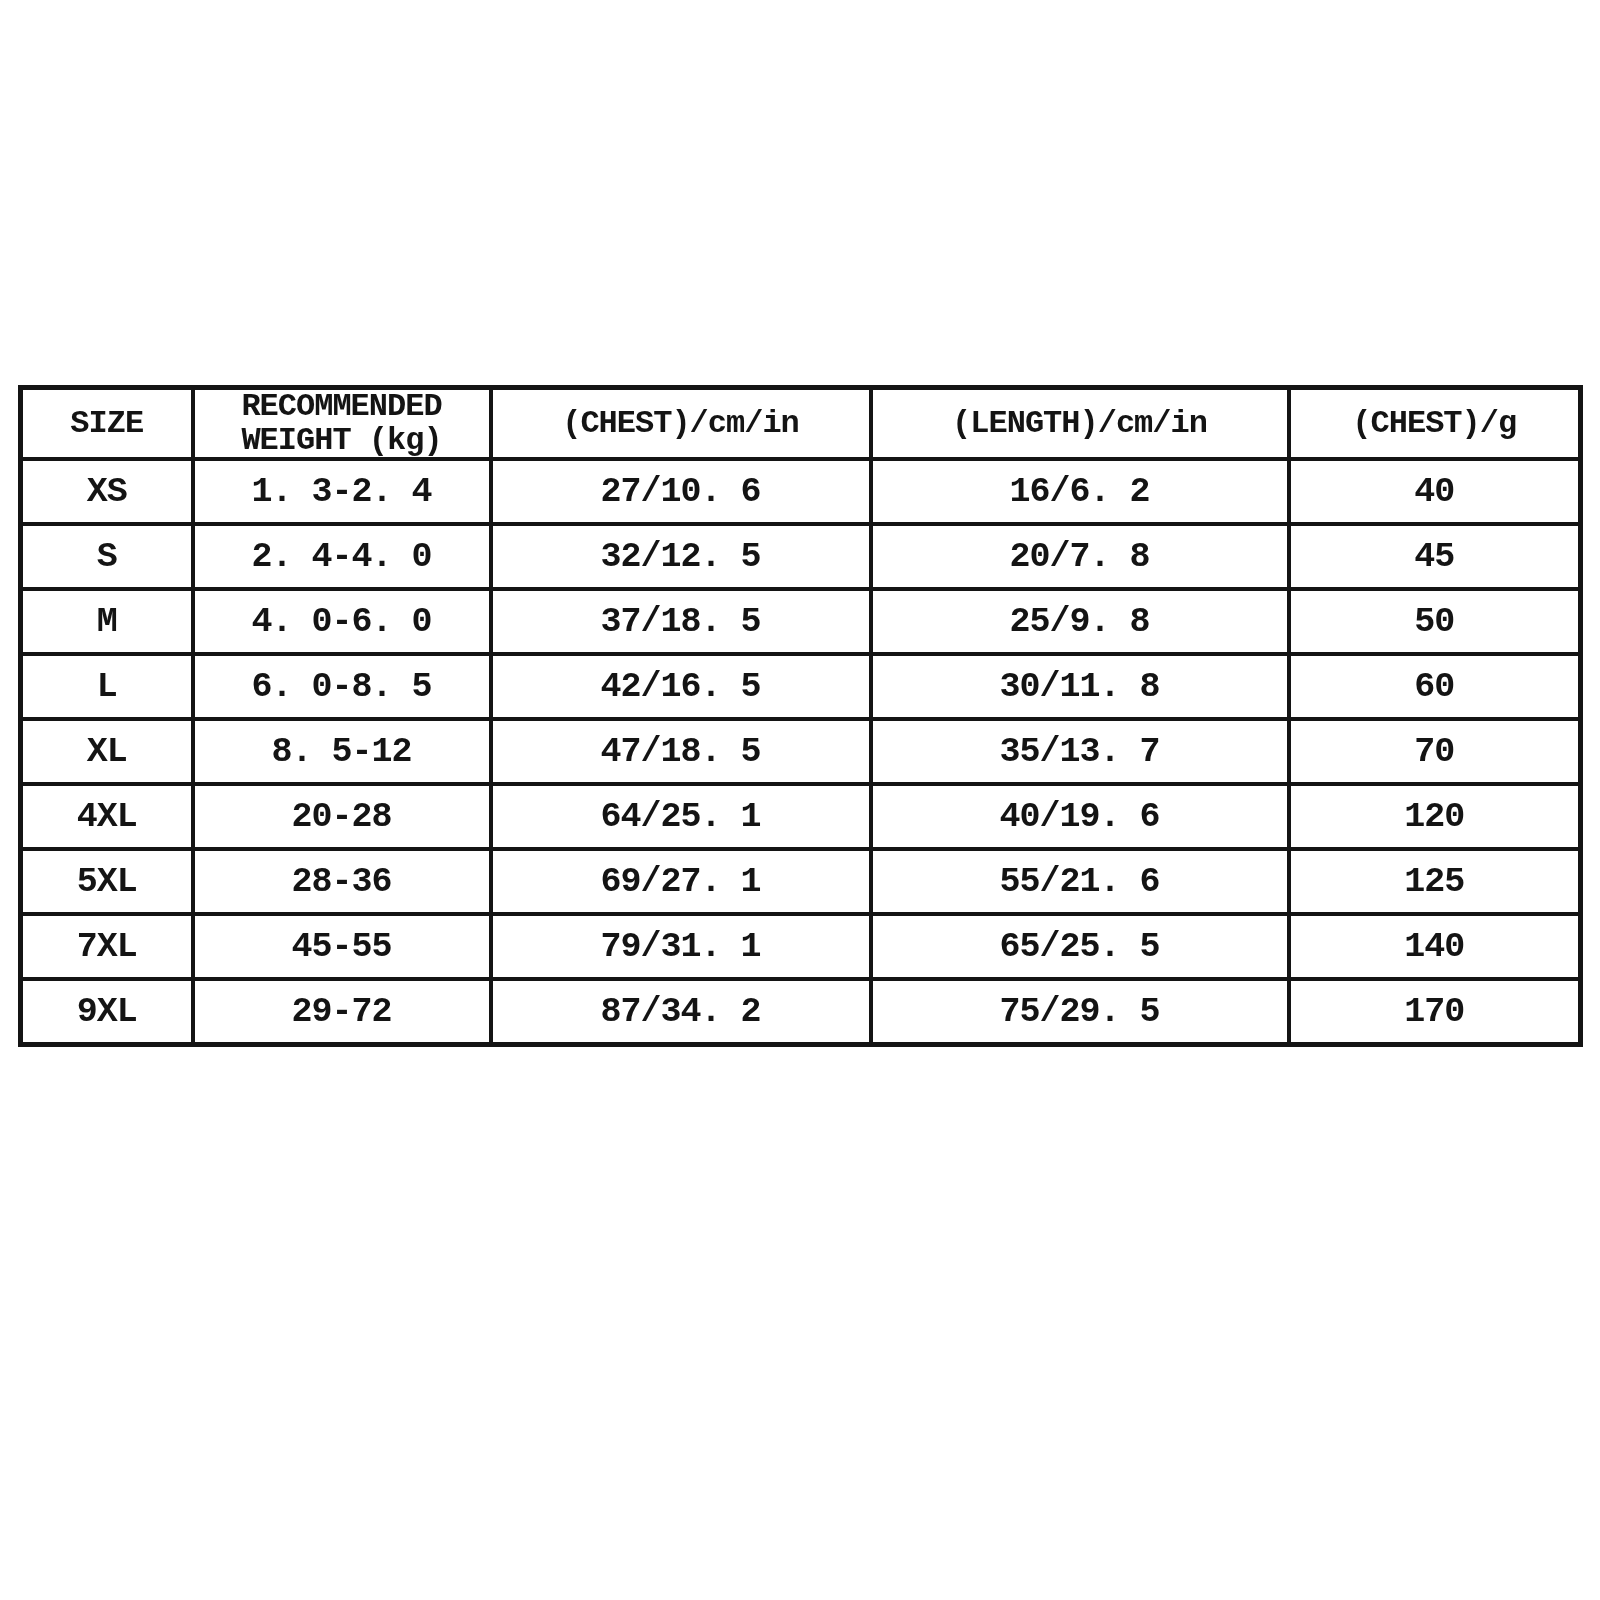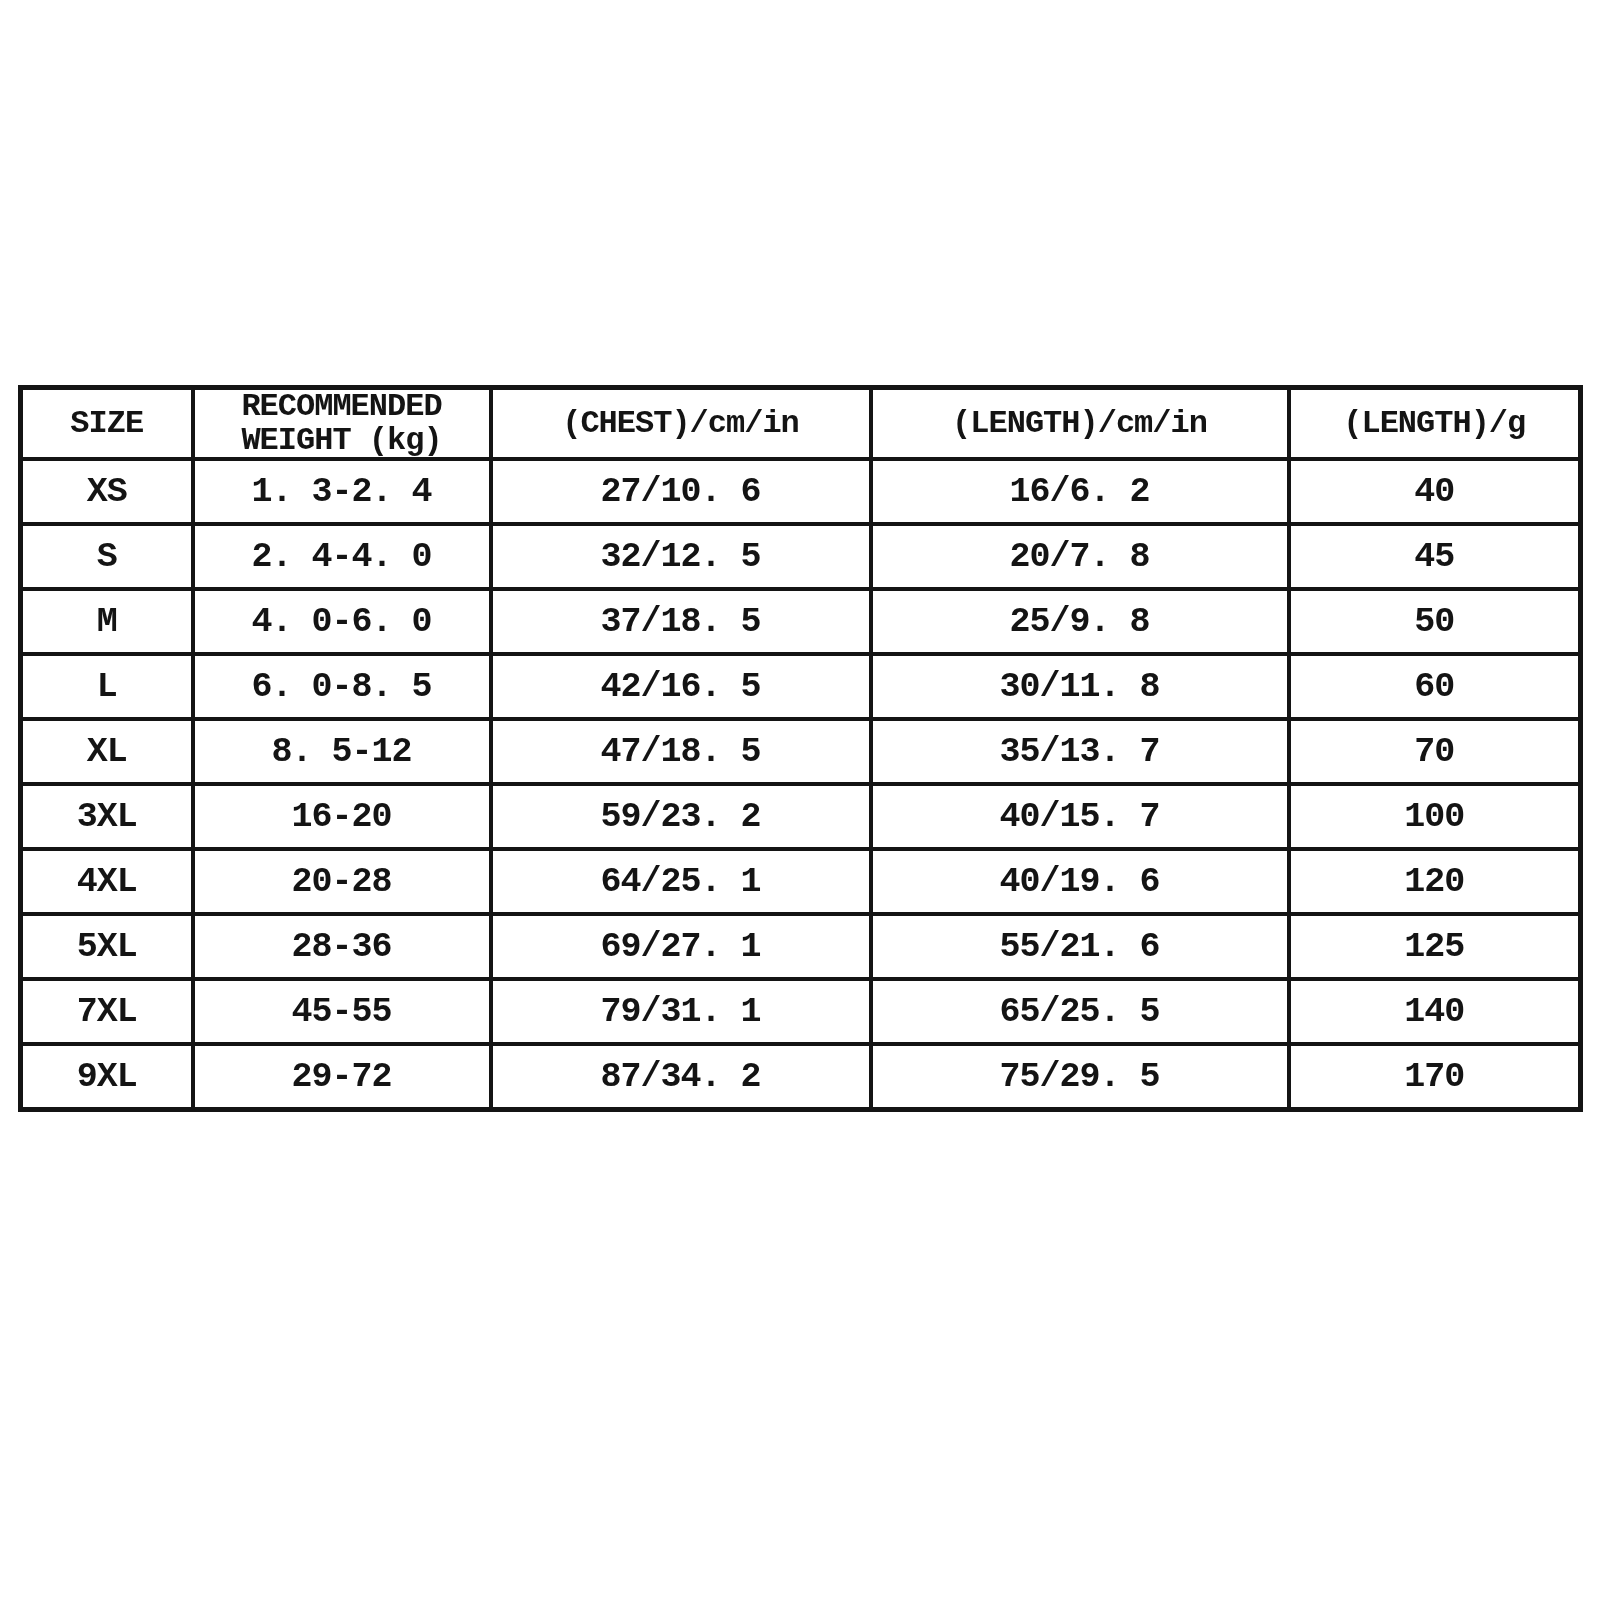--- a/index.html
+++ b/index.html
@@ -64,21 +64,21 @@
         <col class="c3">
         <col class="c4">
     </colgroup>
     <thead>
       <tr>
         <th>SIZE</th>
         <th>RECOMMENDED
 WEIGHT (kg)</th>
         <th>(CHEST)/cm/in</th>
         <th>(LENGTH)/cm/in</th>
-        <th>(LENGTH)/g</th>
+        <th>(CHEST)/g</th>
       </tr>
     </thead>
     <tbody id="table-body">
         <tr>
           <td>XS</td>
           <td>1. 3-2. 4</td>
           <td>27/10. 6</td>
           <td>16/6. 2</td>
           <td>40</td>
         </tr>
@@ -104,27 +104,20 @@
           <td>60</td>
         </tr>
         <tr>
           <td>XL</td>
           <td>8. 5-12</td>
           <td>47/18. 5</td>
           <td>35/13. 7</td>
           <td>70</td>
         </tr>
         <tr>
-          <td>3XL</td>
-          <td>16-20</td>
-          <td>59/23. 2</td>
-          <td>40/15. 7</td>
-          <td>100</td>
-        </tr>
-        <tr>
           <td>4XL</td>
           <td>20-28</td>
           <td>64/25. 1</td>
           <td>40/19. 6</td>
           <td>120</td>
         </tr>
         <tr>
           <td>5XL</td>
           <td>28-36</td>
           <td>69/27. 1</td>

